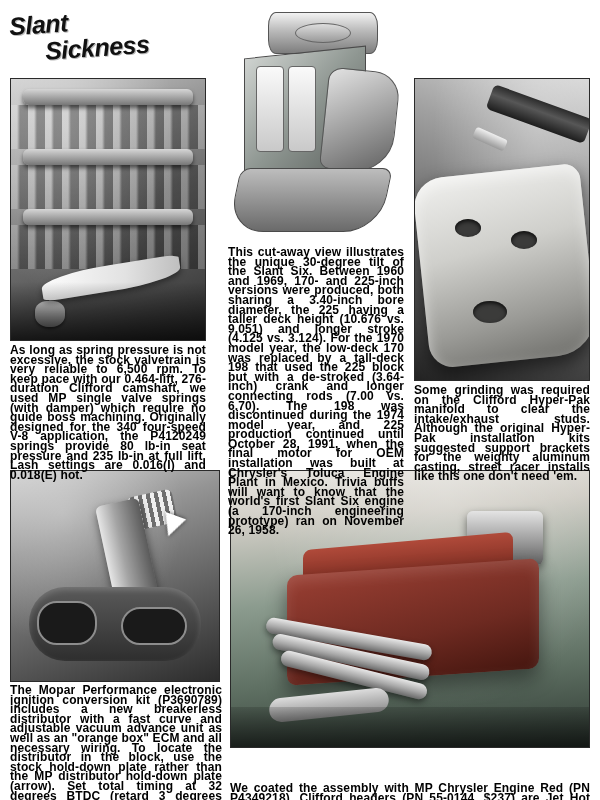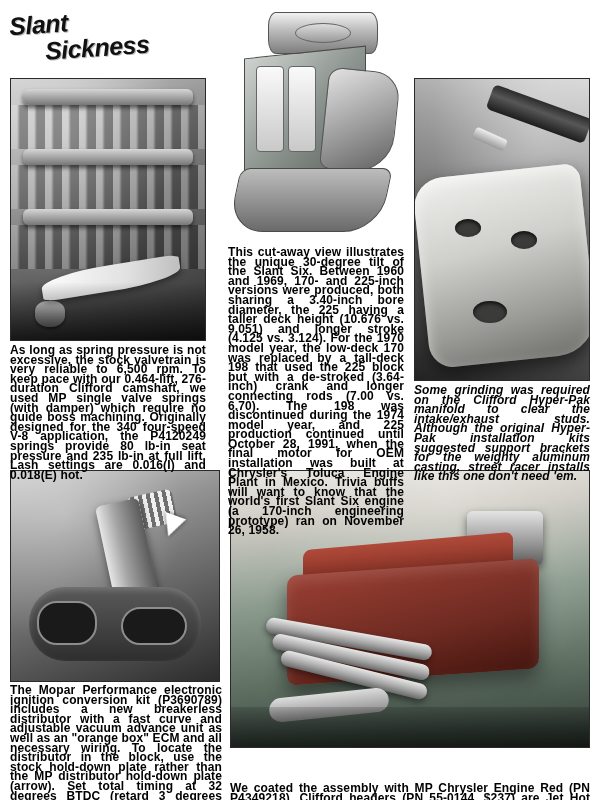--- a/index.html
+++ b/index.html
@@ -289,21 +289,21 @@
     position: absolute;
     font-size: 12px;
     line-height: 9.6px;
     text-align: justify;
     color: #000;
     letter-spacing: 0.01em;
     font-weight: bold;
   }
   #text-left   { left: 10px;  top: 346px; width: 196px; }
   #text-center { left: 228px; top: 248px; width: 176px; }
-  #text-right  { left: 414px; top: 386px; width: 176px; font-style: italic; }
+  #text-right  { left: 414px; top: 386px; width: 176px; }
   #text-distributor { left: 10px; top: 686px; width: 212px; }
   #text-engine { left: 230px; top: 784px; width: 360px; }
 </style>
 </head>
 <body>
 
 <div class="page">
 
   <div class="title">
     <div class="line1">Slant</div>

